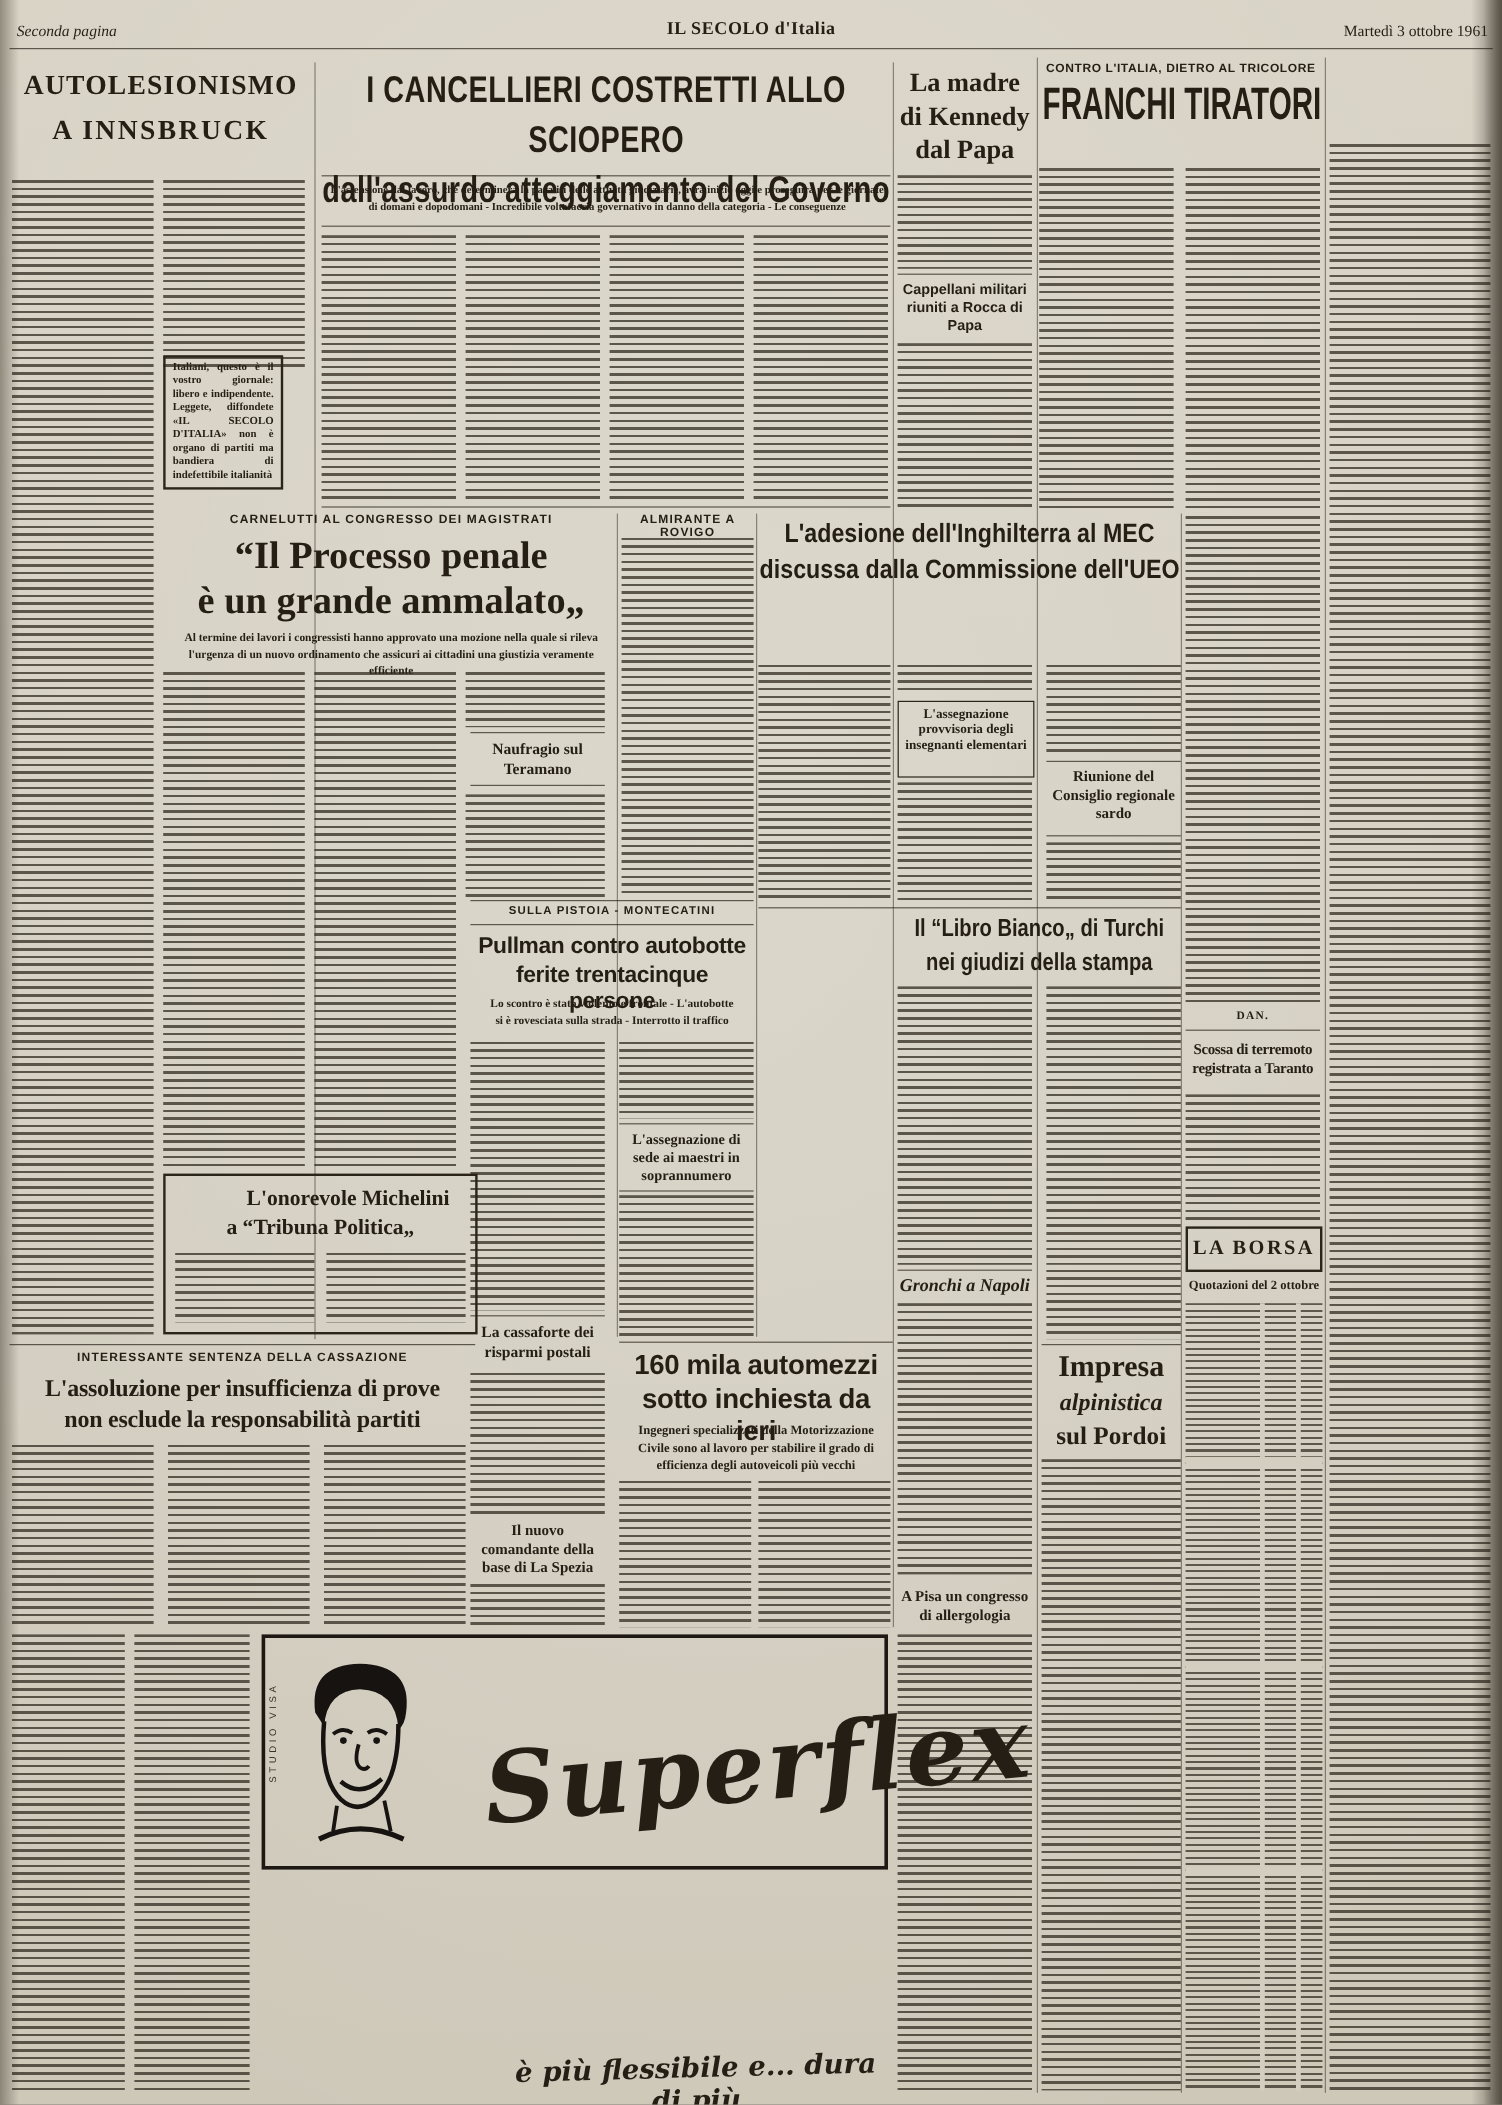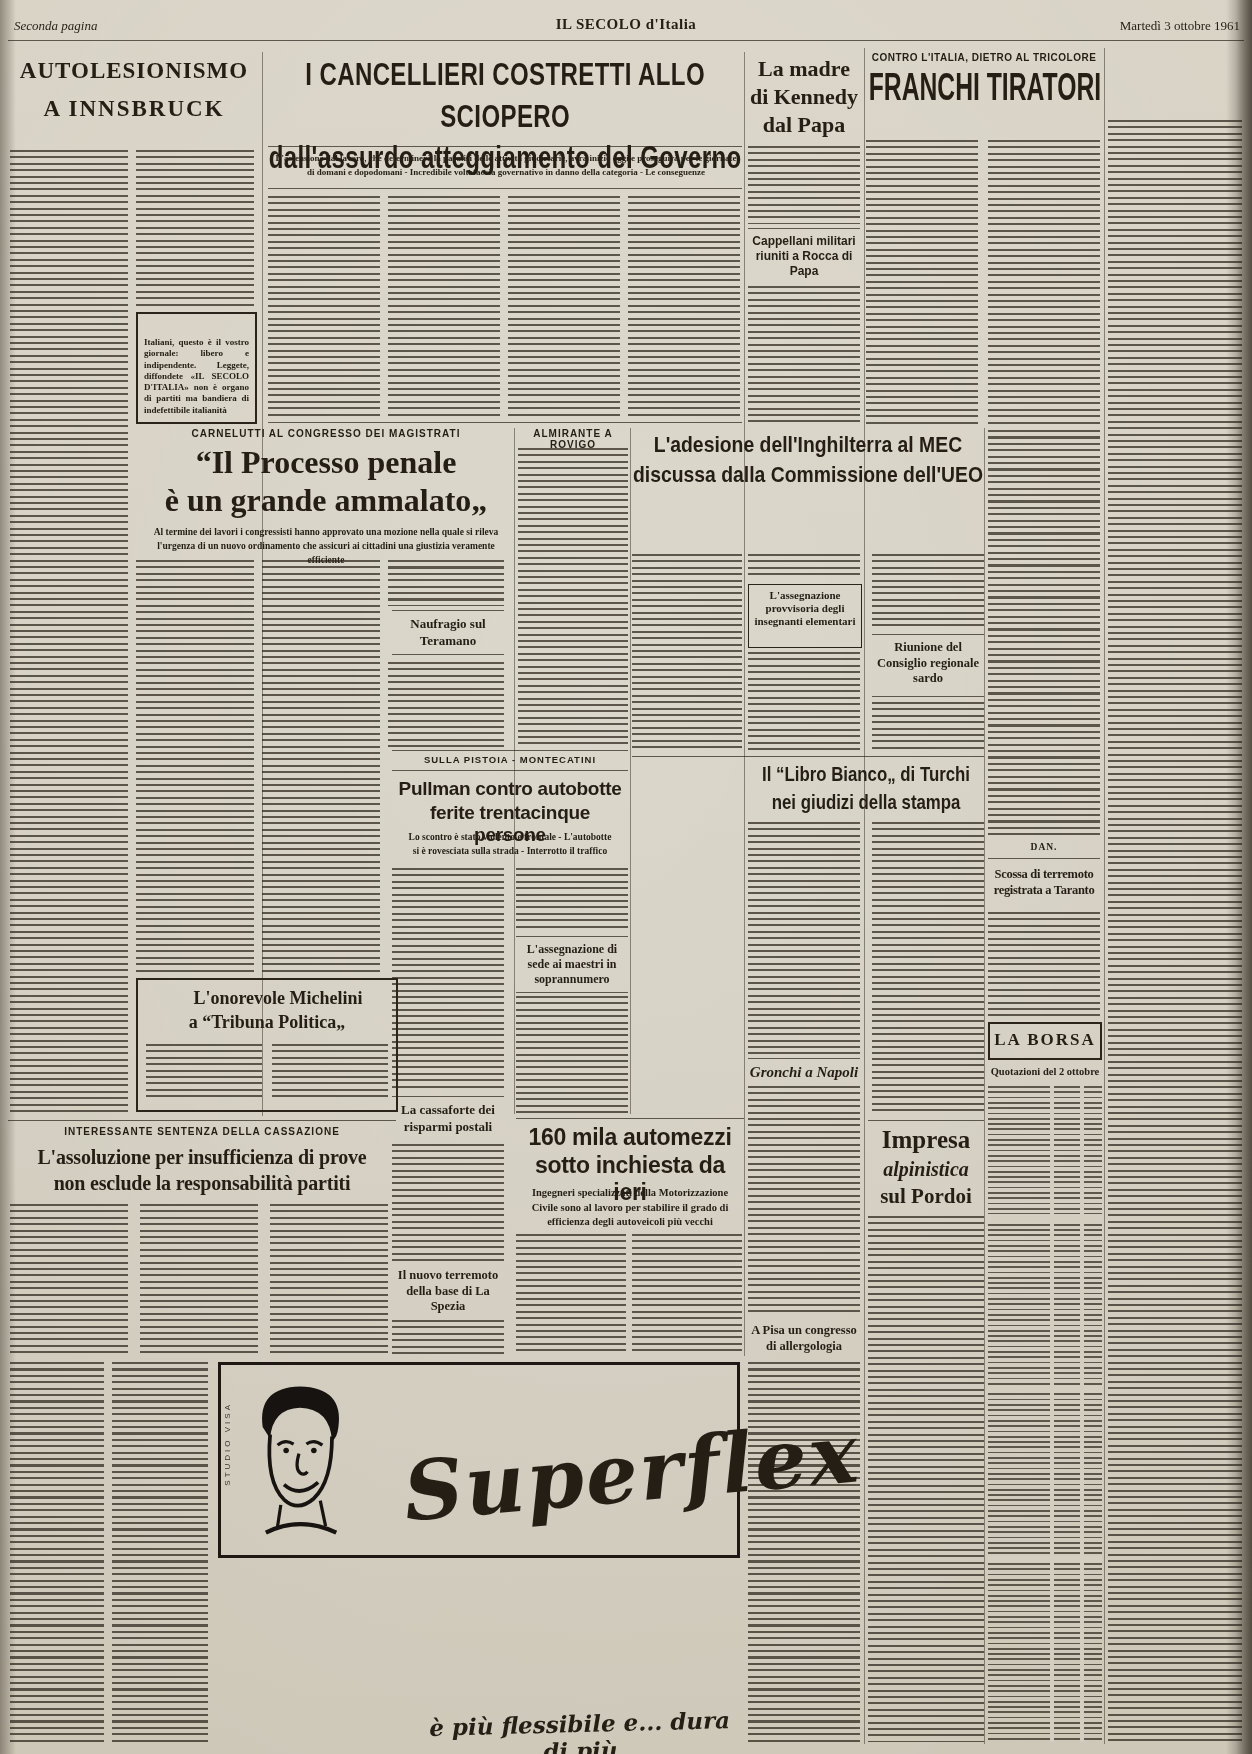--- a/index.html
+++ b/index.html
@@ -37,21 +37,21 @@
   <div class="vr" style="left:984px;top:428px;height:1316px"></div>
   <div class="vr" style="left:1104px;top:48px;height:1696px"></div>
   <div class="vr" style="left:514px;top:428px;height:686px"></div>
   <div class="vr" style="left:630px;top:428px;height:686px"></div>
 
   <div class="abs b c" style="left:8px;top:58px;width:252px;font-size:23px;letter-spacing:1px">AUTOLESIONISMO</div>
   <div class="abs b c" style="left:8px;top:96px;width:252px;font-size:23px;letter-spacing:2px">A INNSBRUCK</div>
   <div class="g" style="left:10px;top:150px;width:118px;height:962px"></div>
   <div class="g" style="left:136px;top:150px;width:118px;height:158px"></div>
 
-  <div class="box" style="left:136px;top:312px;width:121px;height:112px;padding:23px 6px">
+  <div class="box" style="left:136px;top:296px;width:100px;height:112px;padding:2px 6px">
     <div class="b" style="font-size:9px;line-height:1.25;text-align:justify">Italiani, questo è il vostro giornale: libero e indipendente. Leggete, diffondete «IL SECOLO D'ITALIA» non è organo di partiti ma bandiera di indefettibile italianità</div>
   </div>
 
   <div class="abs sans b c scale" style="left:268px;top:54px;width:612px;transform:scaleX(.775);font-size:31px;line-height:1.34;letter-spacing:.5px">
     <div>I CANCELLIERI COSTRETTI ALLO SCIOPERO</div>
     <div>dall'assurdo atteggiamento del Governo</div>
   </div>
   <div class="hr" style="left:268px;top:146px;width:474px"></div>
   <div class="abs b c" style="left:272px;top:152px;width:468px;font-size:9px;line-height:1.5">L'astensione dal lavoro, che determinerà la paralisi delle attività giudiziarie, avrà inizio oggi e proseguirà per le giornate di domani e dopodomani - Incredibile voltafaccia governativo in danno della categoria - Le conseguenze</div>
   <div class="hr" style="left:268px;top:188px;width:474px"></div>
@@ -154,40 +154,40 @@
     <div class="abs" style="left:62px;top:0;width:4px;height:656px;background:#d3cec0"></div>
     <div class="abs" style="left:92px;top:0;width:4px;height:656px;background:#d3cec0"></div>
     <div class="abs" style="left:0;top:128px;width:114px;height:7px;background:#d3cec0"></div>
     <div class="abs" style="left:0;top:300px;width:114px;height:7px;background:#d3cec0"></div>
     <div class="abs" style="left:0;top:470px;width:114px;height:7px;background:#d3cec0"></div>
   </div>
 
   <div class="g" style="left:1108px;top:120px;width:134px;height:1622px"></div>
 
   <div class="box" style="left:136px;top:978px;width:262px;height:134px">
-    <div class="abs b c" style="left:0;top:8px;width:280px;font-size:18px">L'onorevole Michelini</div>
+    <div class="abs b c" style="left:12px;top:8px;width:280px;font-size:18px">L'onorevole Michelini</div>
     <div class="abs b c" style="left:0;top:32px;width:258px;font-size:18px">a “Tribuna Politica„</div>
     <div class="g" style="left:8px;top:64px;width:116px;height:58px"></div>
     <div class="g" style="left:134px;top:64px;width:116px;height:58px"></div>
   </div>
 
   <div class="hr" style="left:8px;top:1120px;width:388px"></div>
   <div class="abs kicker c" style="left:8px;top:1126px;width:388px;font-size:10px">INTERESSANTE  SENTENZA  DELLA  CASSAZIONE</div>
   <div class="abs b c" style="left:8px;top:1146px;width:388px;font-size:20px;letter-spacing:-.2px">L'assoluzione per insufficienza di prove</div>
   <div class="abs b c" style="left:8px;top:1172px;width:388px;font-size:20px;letter-spacing:-.2px">non esclude la responsabilità partiti</div>
   <div class="g" style="left:10px;top:1204px;width:118px;height:152px"></div>
   <div class="g" style="left:140px;top:1204px;width:118px;height:152px"></div>
   <div class="g" style="left:270px;top:1204px;width:118px;height:152px"></div>
   <div class="g" style="left:10px;top:1362px;width:94px;height:380px"></div>
   <div class="g" style="left:112px;top:1362px;width:96px;height:380px"></div>
 
   <div class="hr" style="left:392px;top:1096px;width:112px"></div>
   <div class="abs b c" style="left:392px;top:1102px;width:112px;font-size:13px;line-height:1.3">La cassaforte dei risparmi postali</div>
   <div class="g" style="left:392px;top:1144px;width:112px;height:120px"></div>
-  <div class="abs b c" style="left:392px;top:1268px;width:112px;font-size:12.5px;line-height:1.25">Il nuovo terremoto della base di La Spezia</div>
+  <div class="abs b c" style="left:392px;top:1268px;width:112px;font-size:12.5px;line-height:1.25">Il nuovo comandante della base di La Spezia</div>
   <div class="g" style="left:392px;top:1320px;width:112px;height:36px"></div>
 
   <div class="hr" style="left:516px;top:1118px;width:228px"></div>
   <div class="abs sans b c" style="left:516px;top:1124px;width:228px;font-size:23px;letter-spacing:-.3px">160 mila automezzi</div>
   <div class="abs sans b c" style="left:516px;top:1152px;width:228px;font-size:23px;letter-spacing:-.3px">sotto inchiesta da ieri</div>
   <div class="abs b c" style="left:520px;top:1186px;width:220px;font-size:10.5px;line-height:1.4">Ingegneri specializzati della Motorizzazione Civile sono al lavoro per stabilire il grado di efficienza degli autoveicoli più vecchi</div>
   <div class="g" style="left:516px;top:1234px;width:110px;height:122px"></div>
   <div class="g" style="left:632px;top:1234px;width:110px;height:122px"></div>
 
   <div class="abs" style="left:218px;top:1362px;width:522px;height:392px">

